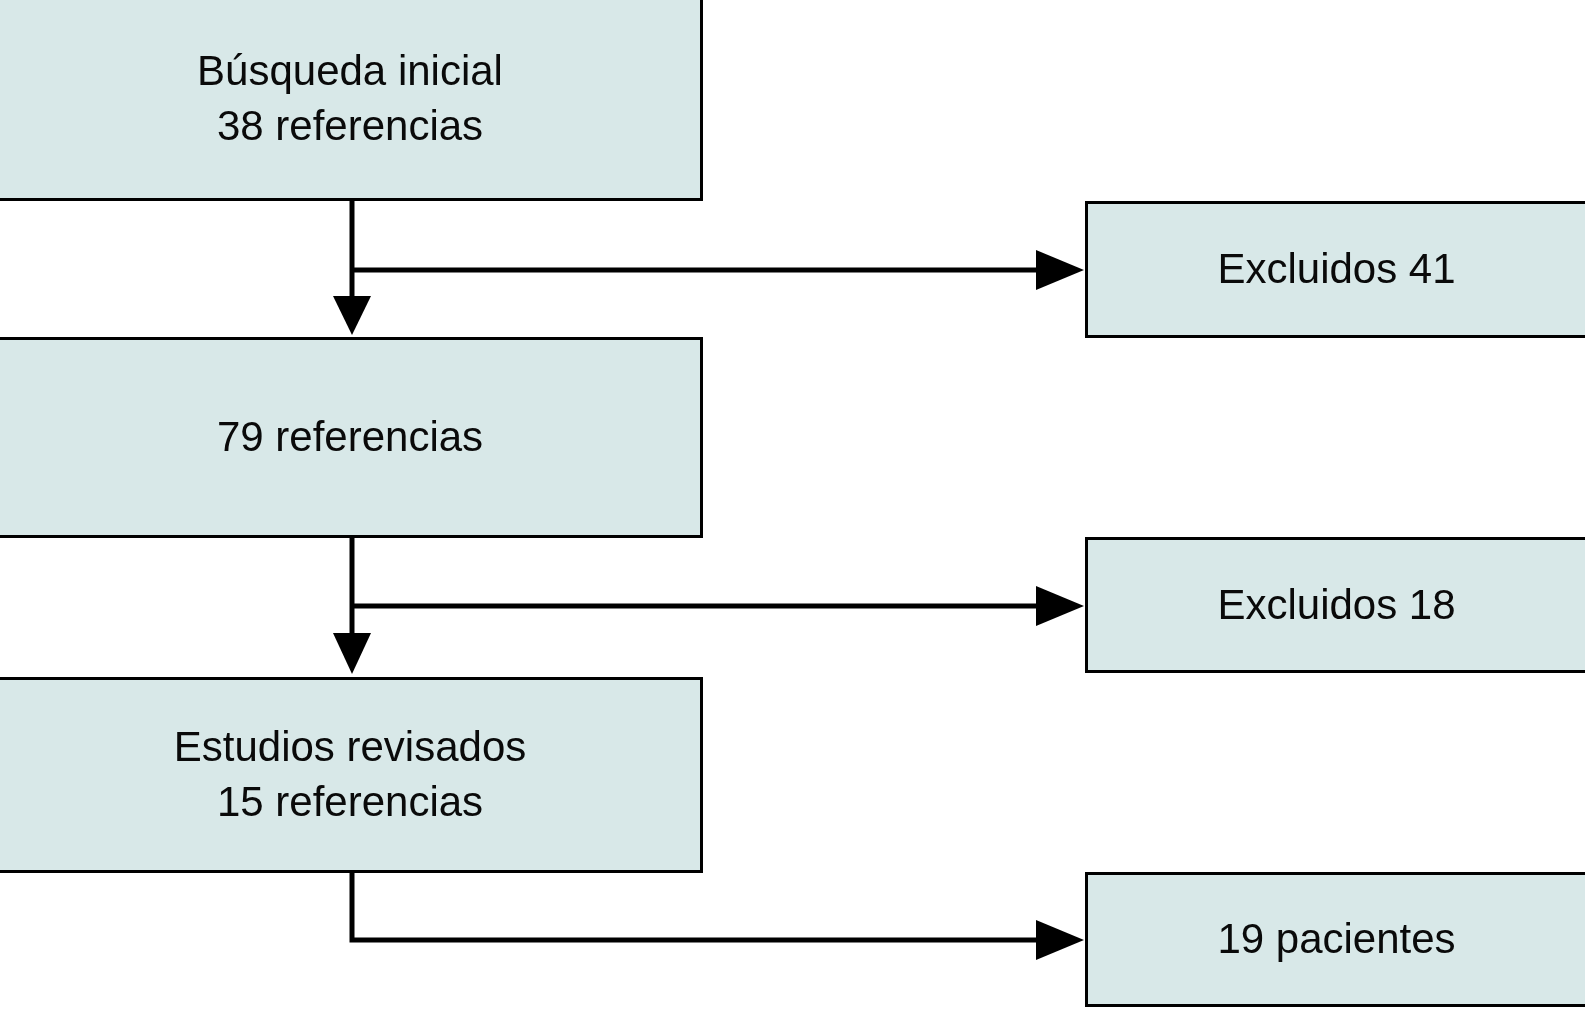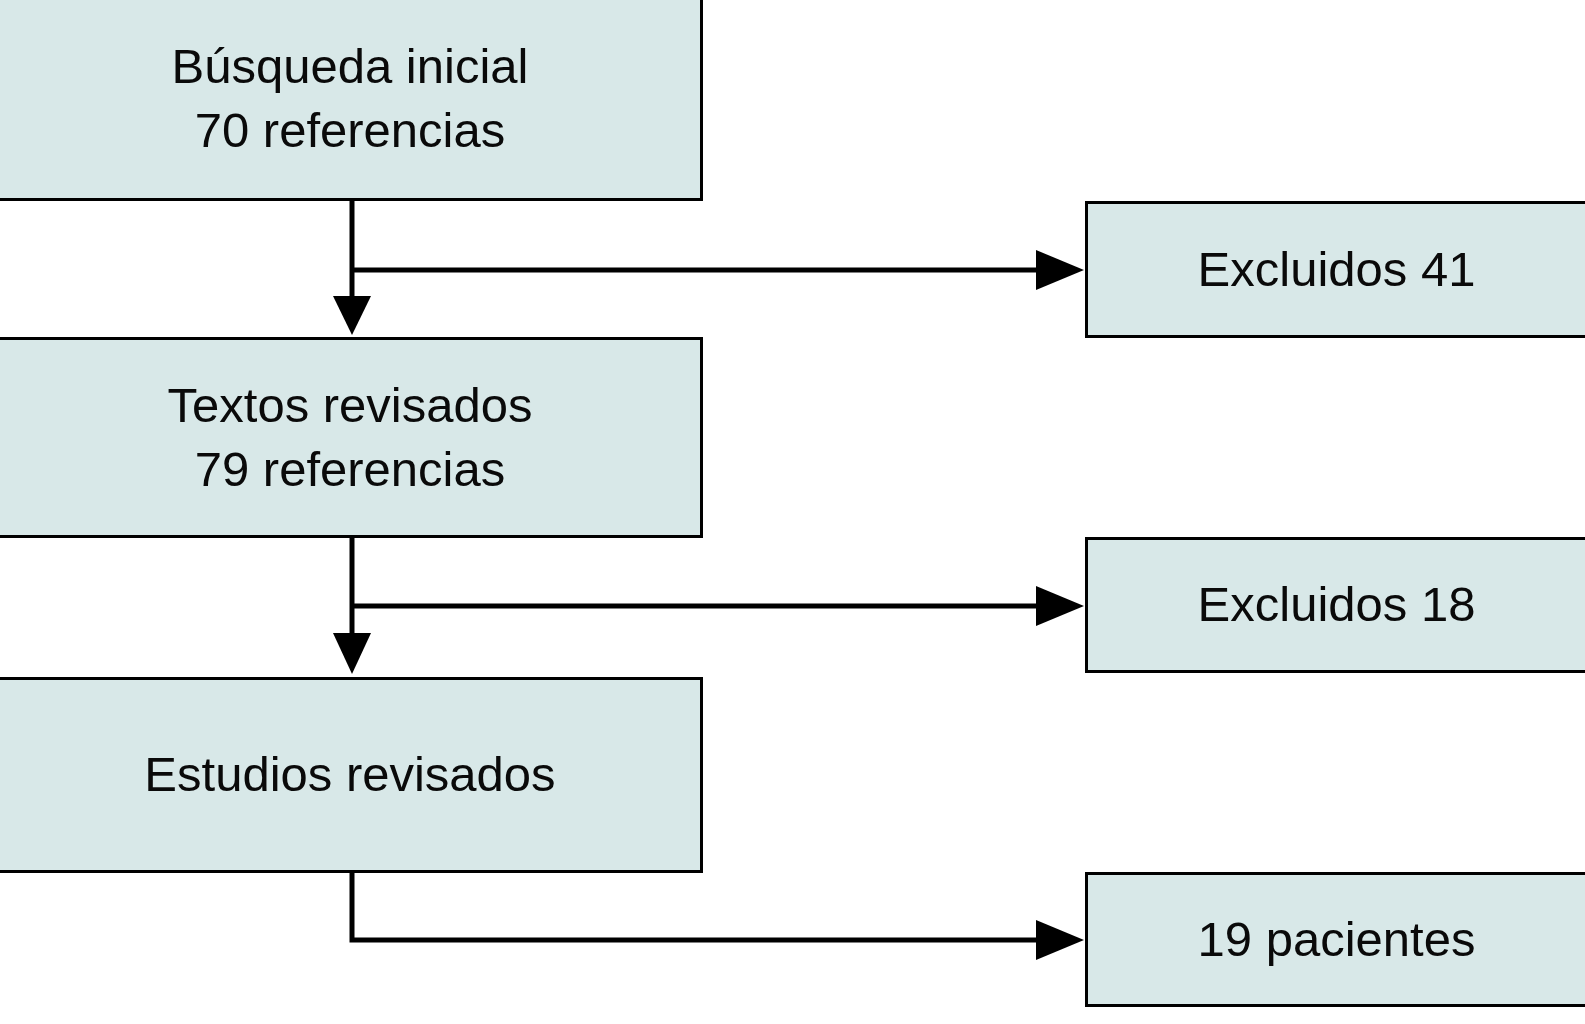--- a/index.html
+++ b/index.html
@@ -21,21 +21,21 @@
     position: absolute;
     box-sizing: border-box;
     background: #d8e8e8;
     border: 3px solid #000000;
     display: flex;
     flex-direction: column;
     align-items: center;
     justify-content: center;
   }
   .node-line {
-    font-size: 49px;
+    font-size: 42px;
     line-height: 1.30;
     color: #0a0a0a;
     white-space: nowrap;
     letter-spacing: 0px;
   }
   
   #box-initial-search  { left: -3px;  top: -3px;  width: 706px; height: 204px; }
   #box-texts-reviewed  { left: -3px;  top: 337px; width: 706px; height: 201px; }
   #box-studies-included{ left: -3px;  top: 677px; width: 706px; height: 196px; }
   
@@ -89,30 +89,30 @@
     </g>
 
     <g>
       <path class="conn-path" d="M352,873 L352,940 L1040,940"></path>
       <polygon class="conn-head" points="1036,920 1036,960 1084,940"></polygon>
     </g>
   </svg>
 
   <div class="node-box" id="box-initial-search">
     <div class="node-line">Búsqueda inicial</div>
-    <div class="node-line">70 referencias</div>
+    <div class="node-line">38 referencias</div>
   </div>
 
   <div class="node-box" id="box-texts-reviewed">
-    <div class="node-line">Textos revisados</div>
     <div class="node-line">79 referencias</div>
   </div>
 
   <div class="node-box" id="box-studies-included">
     <div class="node-line">Estudios revisados</div>
+    <div class="node-line">15 referencias</div>
   </div>
 
   <div class="node-box" id="box-excluded-41">
     <div class="node-line">Excluidos 41</div>
   </div>
 
   <div class="node-box" id="box-excluded-23">
     <div class="node-line">Excluidos 18</div>
   </div>
 

